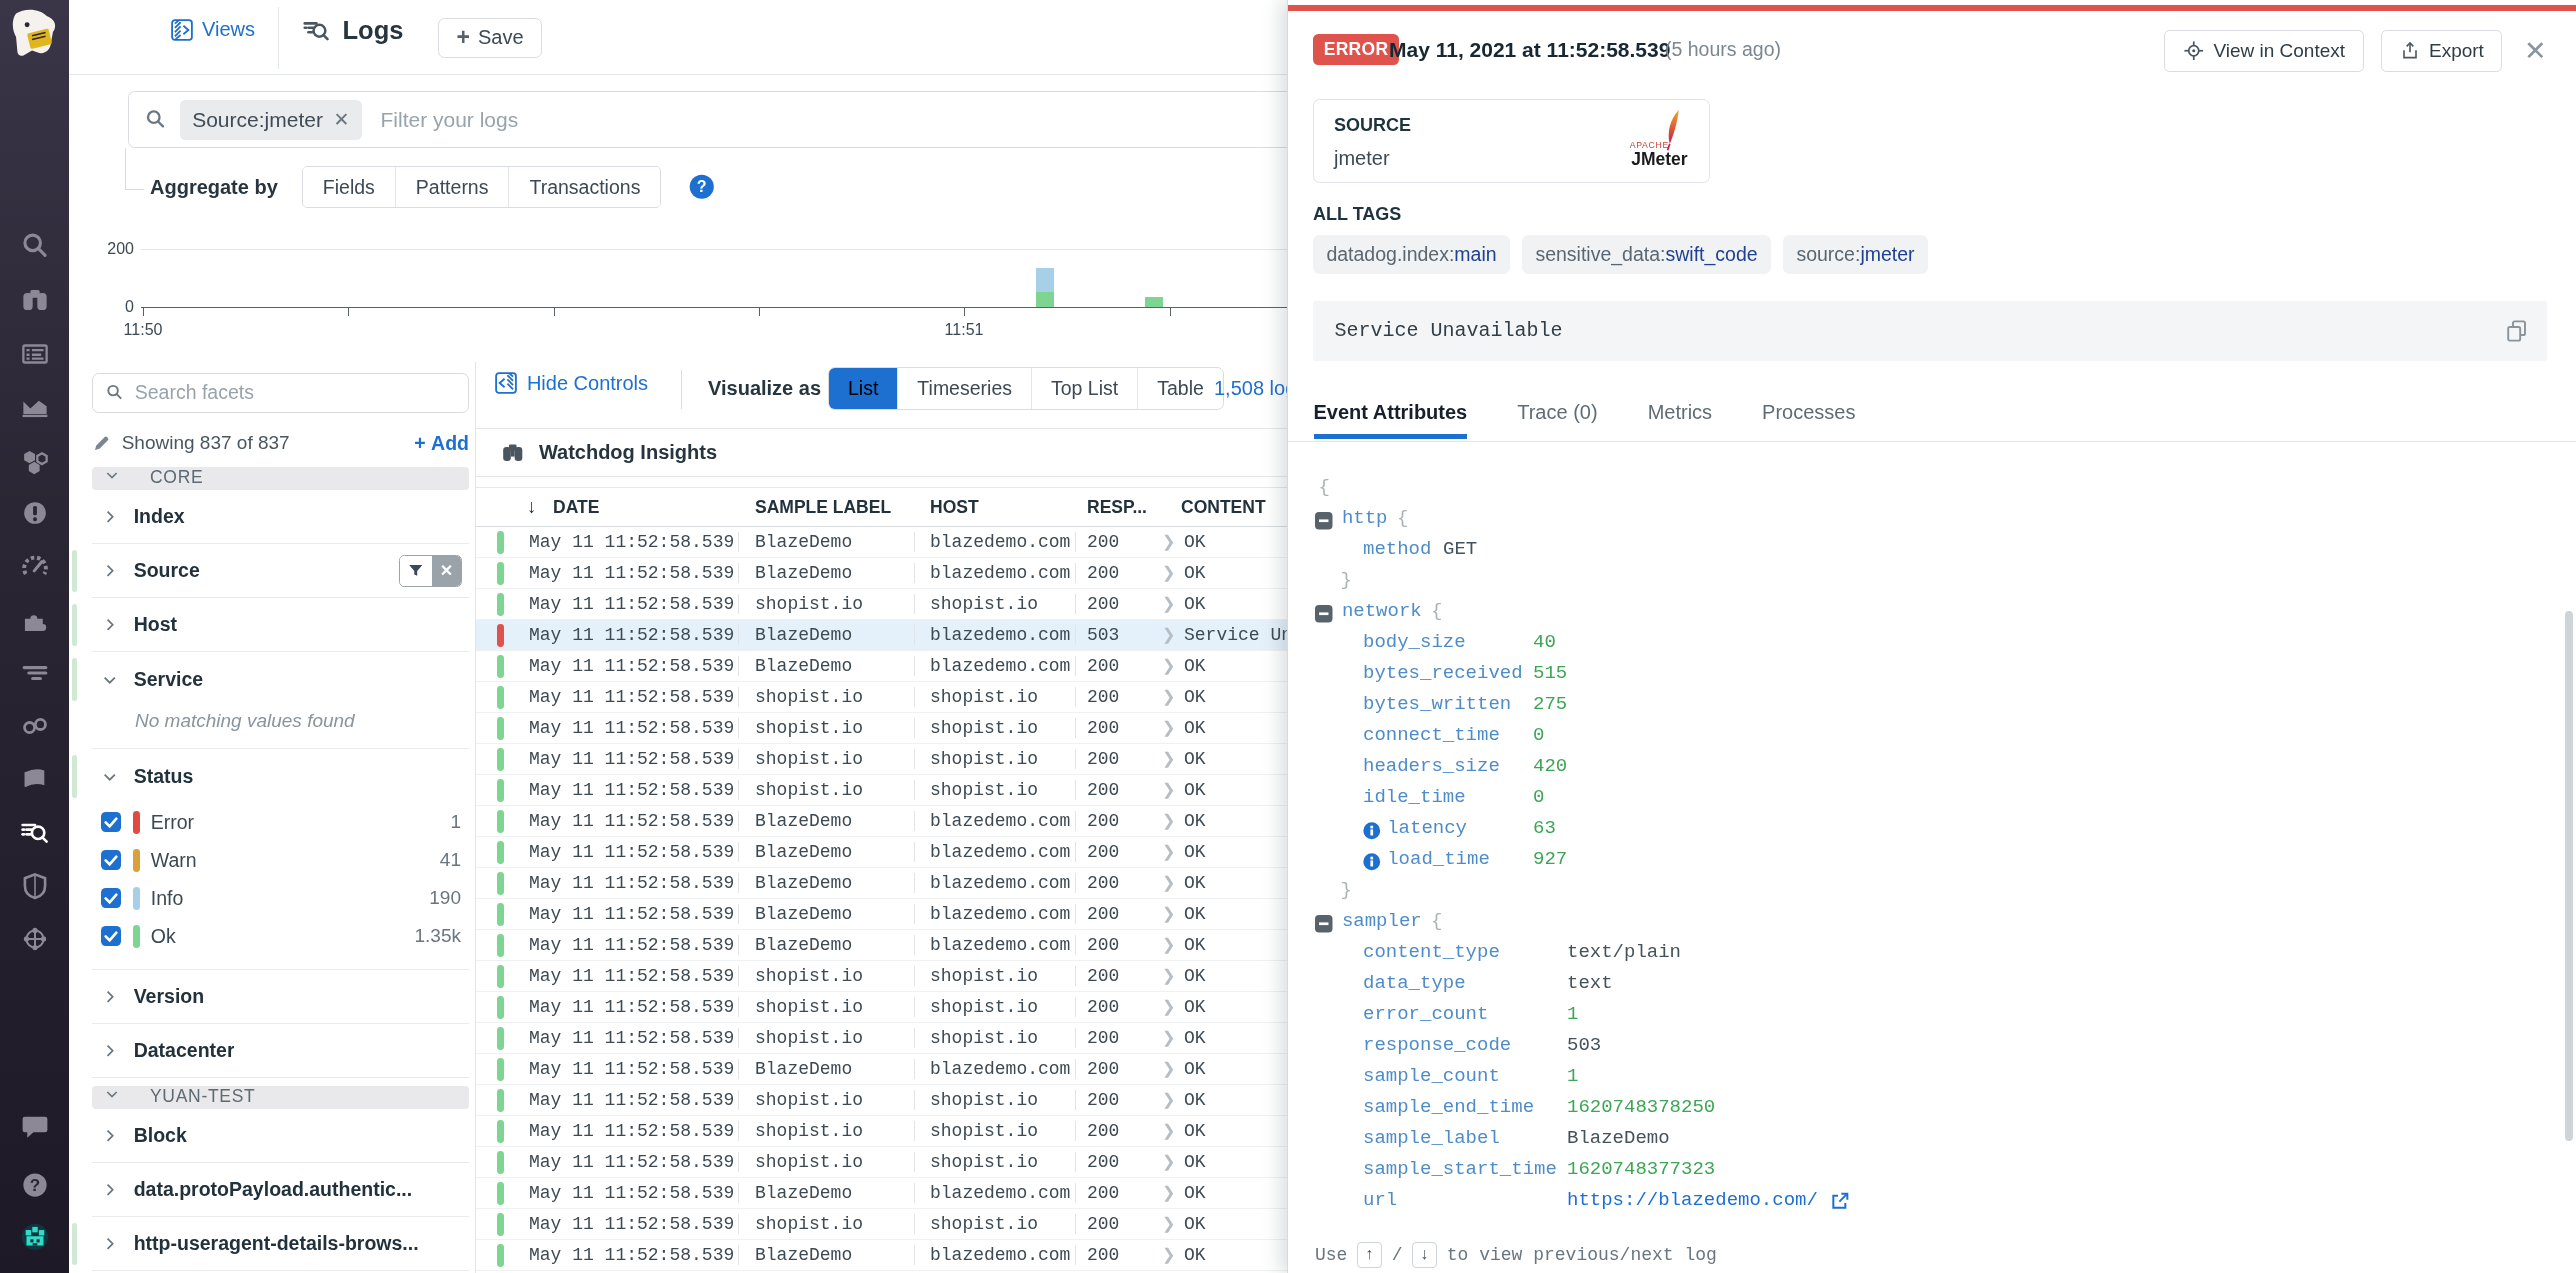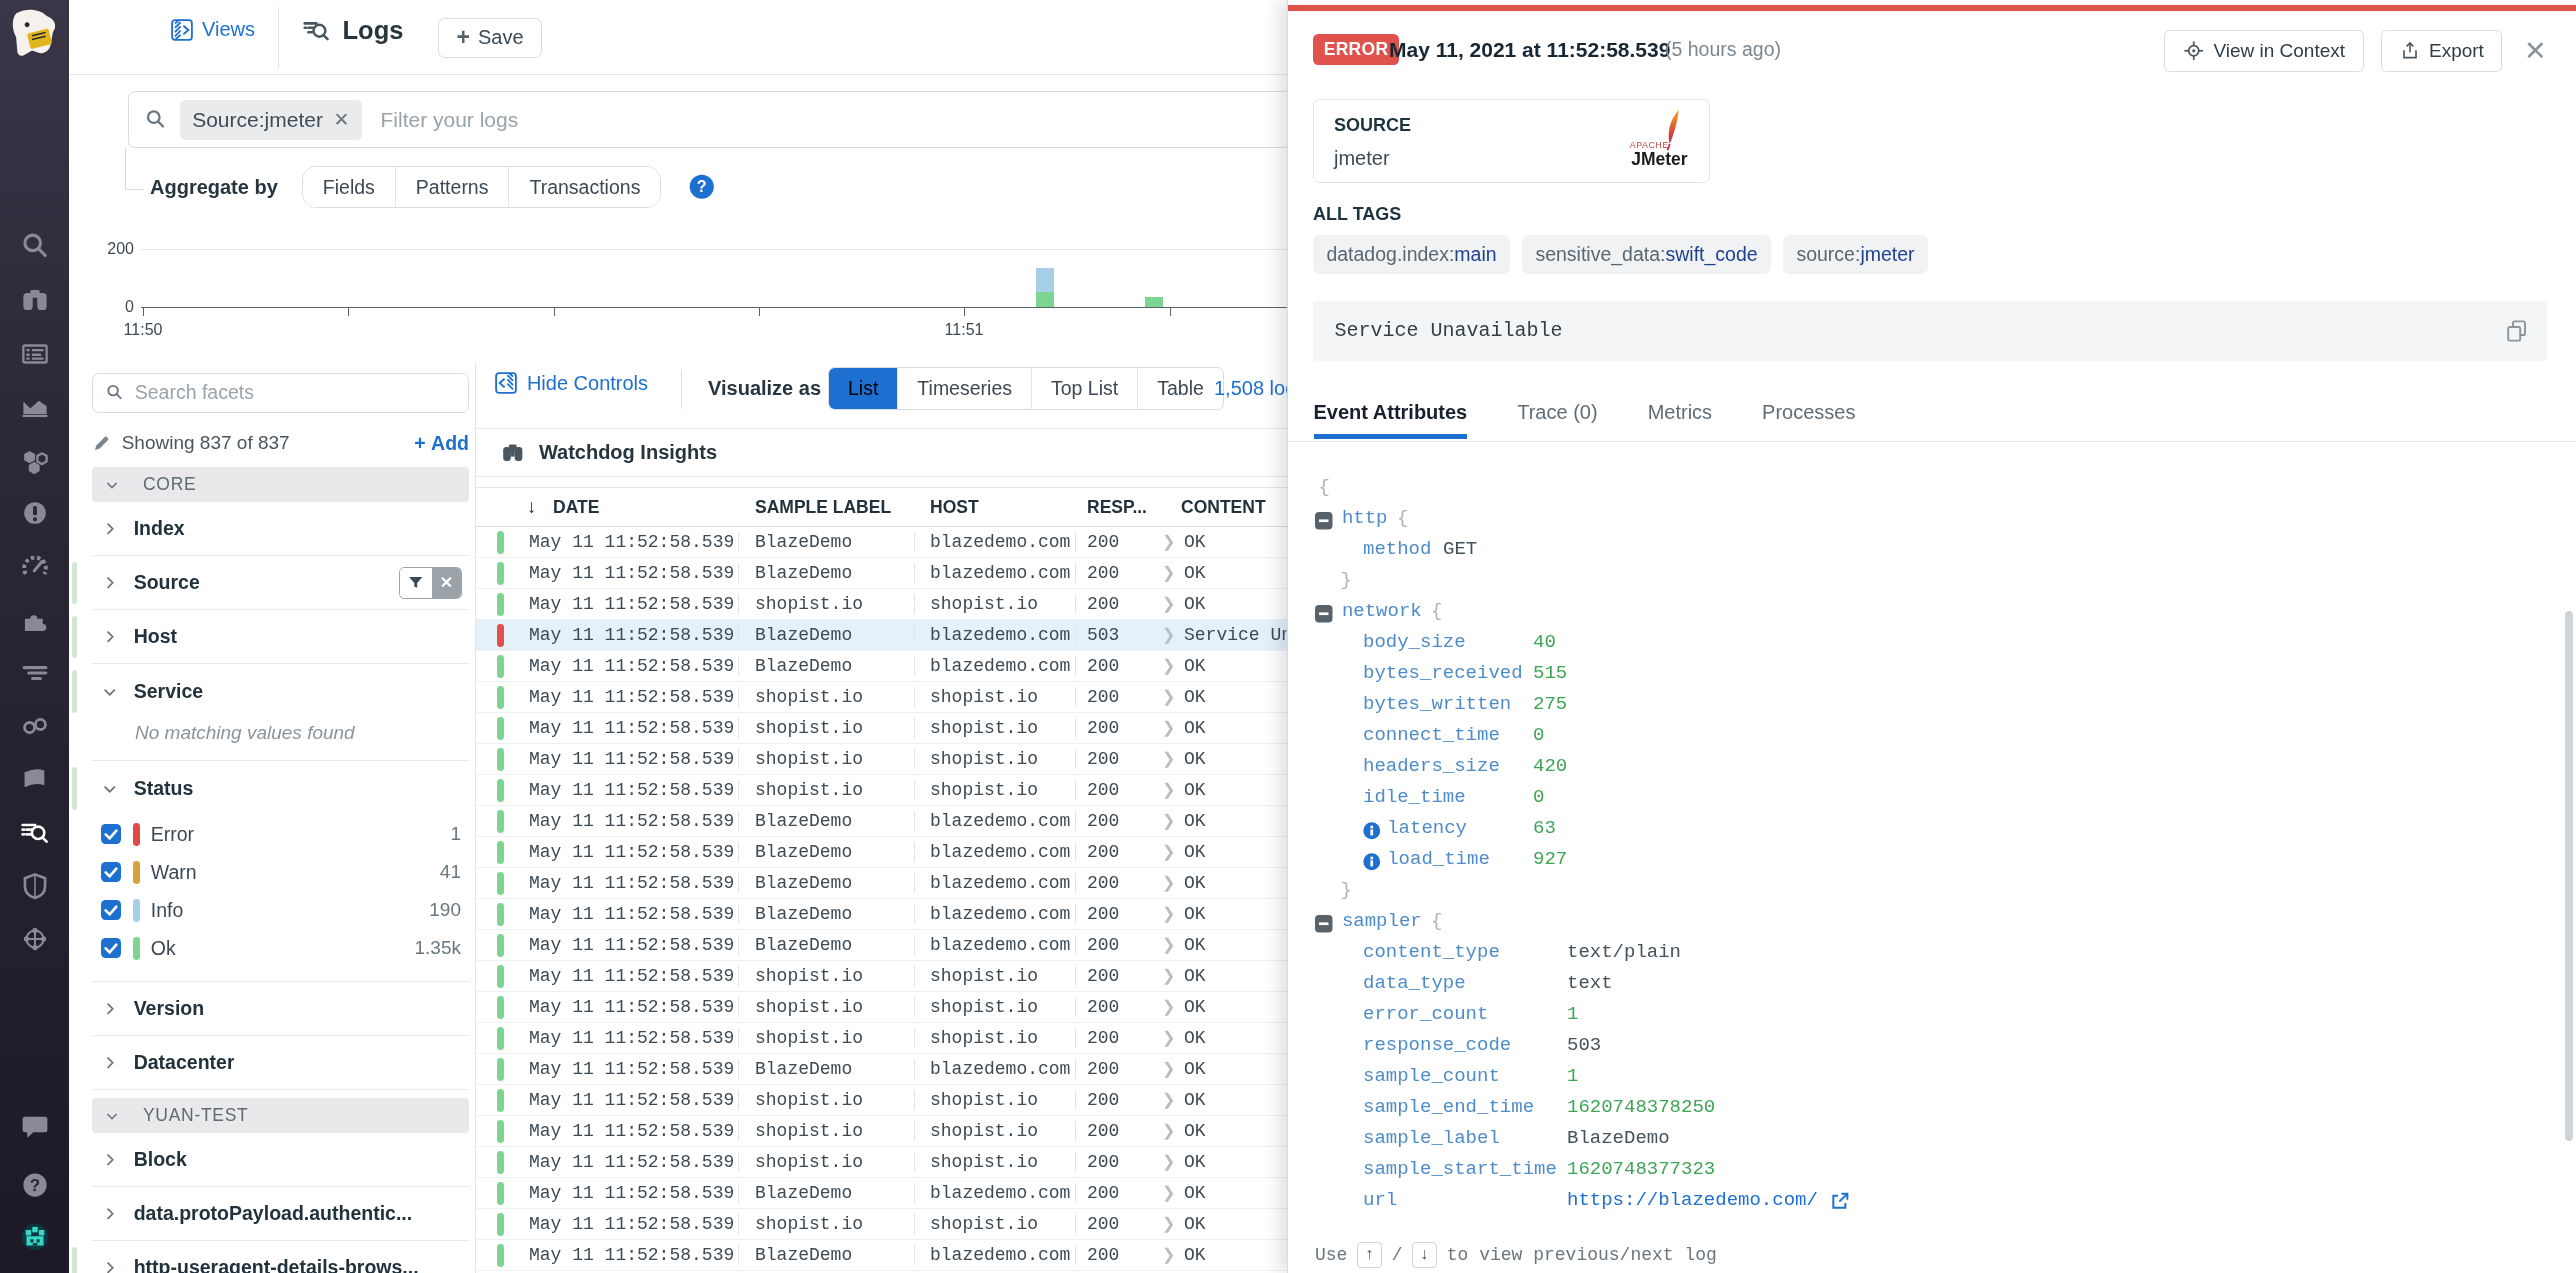--- a/index.html
+++ b/index.html
@@ -37,21 +37,21 @@
   .filter-pill { display:flex; align-items:center; gap:10.7px; background:#e9ebed; border-radius:5.4px;
     padding:8px 12px; font-size:21px; color:#3f4c57; cursor:pointer; }
   .filter-pill .x { color:#6b7680; font-size:19px; cursor:pointer; }
   .search-placeholder { margin-left:19px; font-size:21px; color:#98a3ab; }
 
   
   .connector-v { position:absolute; left:125px; top:148px; width:1.3px; height:42px; background:#d8dcdf; }
   .connector-h { position:absolute; left:125px; top:189px; width:19px; height:1.3px; background:#d8dcdf; }
   .aggregate { position:absolute; left:150px; top:166px; height:42px; display:flex; align-items:center; z-index:1; }
   .agg-label { font-size:20px; font-weight:700; color:#27353e; margin-right:24px; }
-  .seg-group { display:flex; border:0.7px solid #d9dde1; border-radius:14px; overflow:hidden; background:#fff; height:42px; }
+  .seg-group { display:flex; border:0.7px solid #d9dde1; border-radius:5px; overflow:hidden; background:#fff; height:42px; }
   .seg-btn { display:flex; align-items:center; padding:0 20px; font-size:19.5px; color:#3c4954;
     border-left:0.7px solid #e3e6e8; cursor:pointer; background:#fff; }
   .seg-btn:first-child { border-left:none; }
   .q-circle { margin-left:28px; width:25.5px; height:25.5px; flex:none; cursor:pointer; }
 
   
   .chart { position:absolute; left:107px; top:236px; width:1181px; height:107px; z-index:0; }
   .chart .gline { position:absolute; left:34px; right:0; top:12.8px; height:0.7px; background:#e4e7e9; }
   .chart .baseline { position:absolute; left:34px; right:0; top:71px; height:1.3px; background:#57626b; }
   .chart .ylab { position:absolute; width:27px; text-align:right; font-size:16px; color:#3c4954; }
@@ -63,22 +63,22 @@
   .facets { position:absolute; left:69px; top:362px; bottom:0; width:407px; background:#fff;
     border-right:0.7px solid #e3e6e8; padding:10.7px 6px 0 23px; z-index:1; }
   .f-search { height:40px; border:0.7px solid #d8dcdf; border-radius:6.7px; display:flex; align-items:center; }
   .f-search .mag { width:19px; height:19px; margin:0 10.7px 0 12px; color:#6b7680; }
   .f-search .ph { font-size:19.5px; color:#98a3ab; }
   .f-showing { margin-top:14.8px; height:32px; display:flex; align-items:center; gap:10.7px; }
   .f-showing .pencil { width:19px; height:19px; color:#7a8791; cursor:pointer; }
   .f-showing .txt { font-size:19px; color:#4a565f; }
   .f-add { margin-left:auto; display:flex; align-items:center; gap:5.4px; color:#1d6fd0; font-size:19.5px;
     font-weight:600; cursor:pointer; }
-  .f-header { margin-top:8px; height:35px; background:#e9e9eb; border-radius:4px; display:flex;
-    align-items:center; gap:23px; padding:0 0 0 12px; cursor:pointer; }
+  .f-header { margin-top:8px; height:23px; background:#e9e9eb; border-radius:4px; display:flex;
+    align-items:flex-start; gap:30px; padding:0 0 0 12px; cursor:pointer; }
   .f-header .chev { width:16px; height:16px; color:#69767f; }
   .f-header .lbl { font-size:17.5px; color:#5d6a73; letter-spacing:0.7px; }
   .f-row { position:relative; height:54px; display:flex; align-items:center; gap:14.8px;
     border-bottom:0.7px solid #e8eaec; cursor:pointer; padding-left:9.4px; }
   .f-row.noline { border-bottom:none; }
   .f-row .chev { width:17.5px; height:17.5px; color:#69767f; flex:none; }
   .f-row .lbl { font-size:19.5px; font-weight:700; color:#22323c; white-space:nowrap; overflow:hidden;
     text-overflow:ellipsis; }
   .f-strip { position:absolute; left:-20px; top:5.4px; width:5.4px; height:42px; background:#cfe9d2;
     border-radius:2.7px; }

